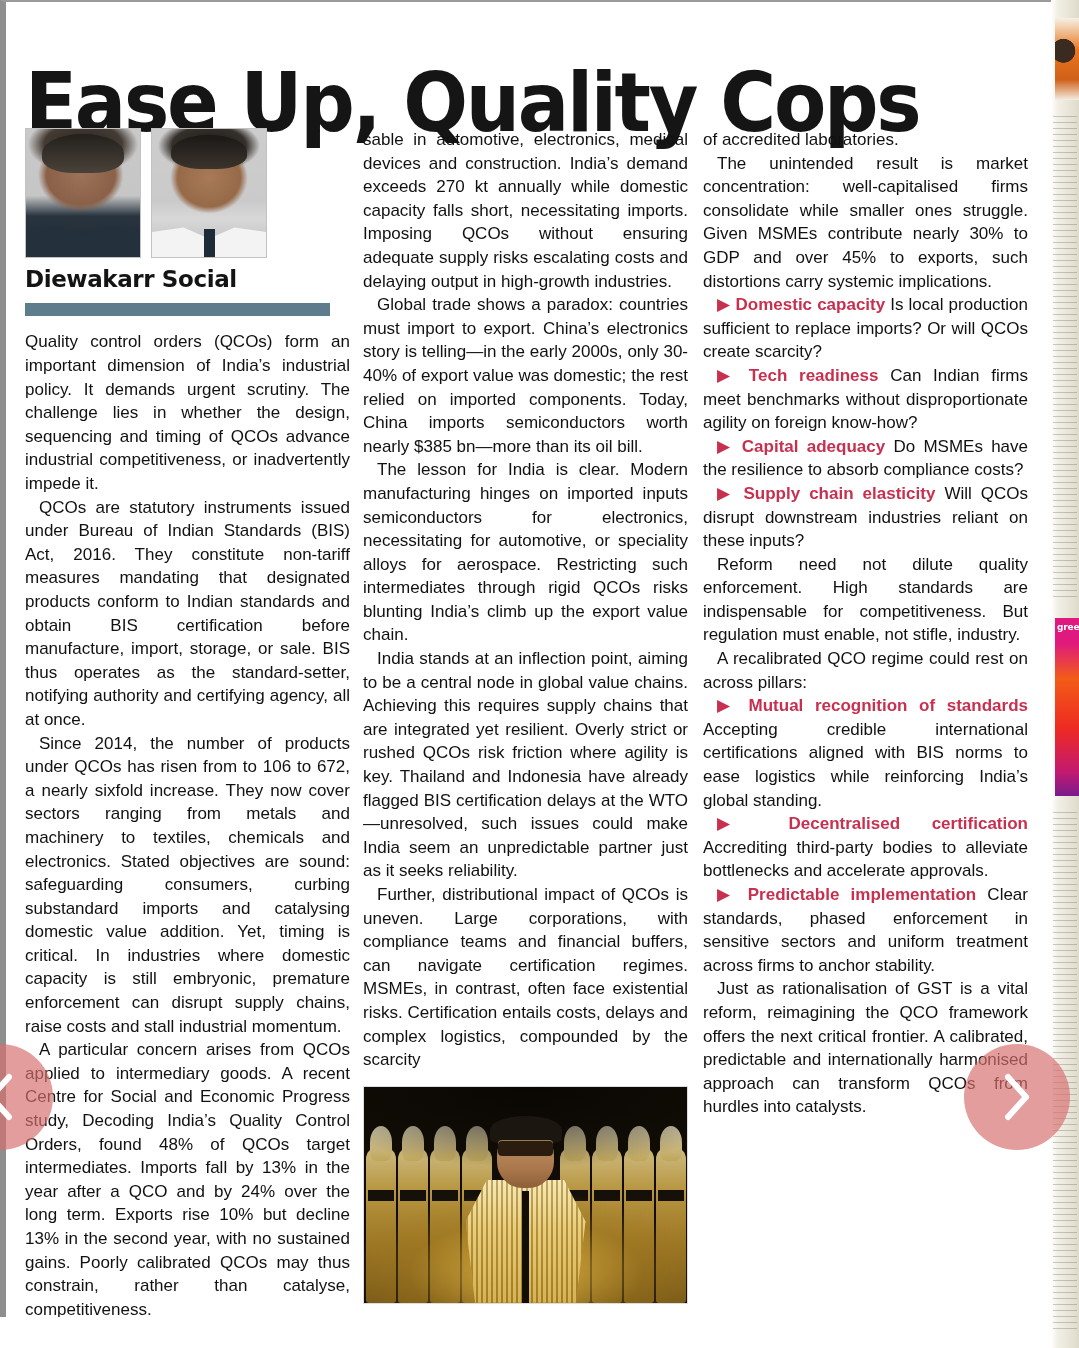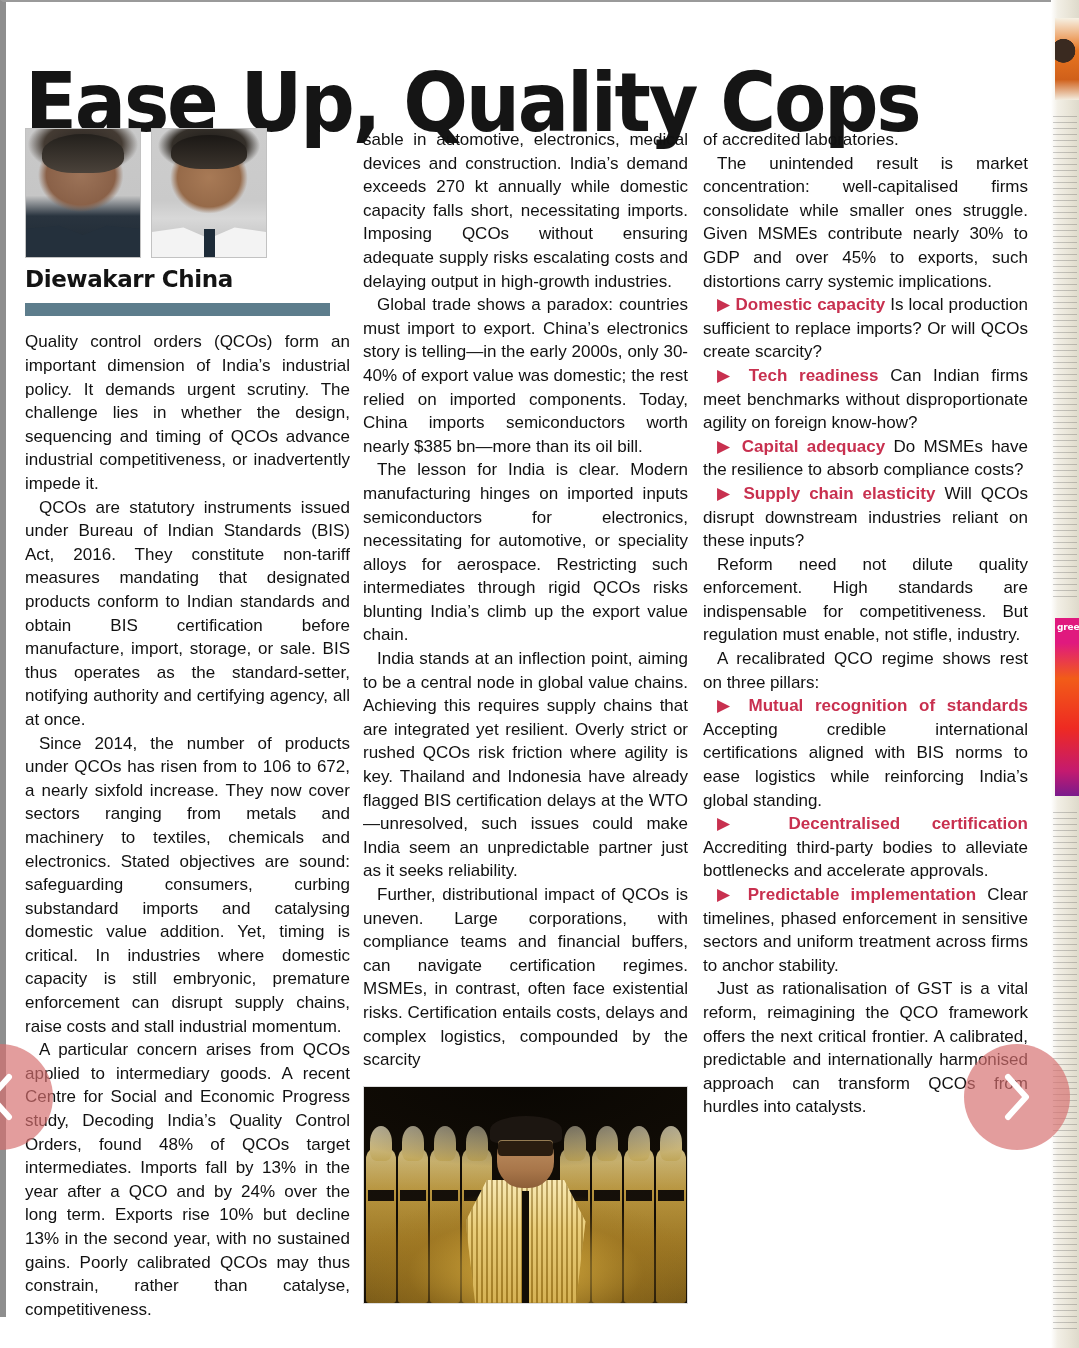--- a/index.html
+++ b/index.html
@@ -262,21 +262,21 @@
       </div>
       <div class="photo p2">
         <div class="face-bg"></div>
         <div class="hairline"></div>
         <div class="collar"></div>
         <div class="tie"></div>
       </div>
     </div>
 
     <div id="byline">
-      <div>Diewakarr China</div>
+      <div>Diewakarr Social</div>
     </div>
 
     <div id="byline-rule"></div>
 
     <div class="body-text">
       <p class="noindent">Quality control orders (QCOs) form an important dimension of India’s industrial policy. It demands urgent scrutiny. The challenge lies in whether the design, sequencing and timing of QCOs advance industrial competitiveness, or inadvertently impede it.</p>
       <p>QCOs are statutory instruments issued under Bureau of Indian Standards (BIS) Act, 2016. They constitute non-tariff measures mandating that designated products conform to Indian standards and obtain BIS certification before manufacture, import, storage, or sale. BIS thus operates as the standard-setter, notifying authority and certifying agency, all at once.</p>
       <p>Since 2014, the number of products under QCOs has risen from to 106 to 672, a nearly sixfold increase. They now cover sectors ranging from metals and machinery to textiles, chemicals and electronics. Stated objectives are sound: safeguarding consumers, curbing substandard imports and catalysing domestic value addition. Yet, timing is critical. In industries where domestic capacity is still embryonic, premature enforcement can disrupt supply chains, raise costs and stall industrial momentum.</p>
       <p>A particular concern arises from QCOs applied to intermediary goods. A recent Centre for Social and Economic Progress study, Decoding India’s Quality Control Orders, found 48% of QCOs target intermediates. Imports fall by 13% in the year after a QCO and by 24% over the long term. Exports rise 10% but decline 13% in the second year, with no sustained gains. Poorly calibrated QCOs may thus constrain, rather than catalyse, competitiveness.</p>
 
@@ -334,33 +334,33 @@
       <p>
         <span class="tri">▶</span>
         <span class="kicker">Capital adequacy</span><span> Do MSMEs have the resilience to absorb compliance costs?</span>
       </p>
       <p>
         <span class="tri">▶</span>
         <span class="kicker">Supply chain elasticity</span><span> Will QCOs disrupt downstream industries reliant on these inputs?</span>
       </p>
 
       <p>Reform need not dilute quality enforcement. High standards are indispensable for competitiveness. But regulation must enable, not stifle, industry.</p>
-      <p>A recalibrated QCO regime shows rest on three pillars:</p>
+      <p>A recalibrated QCO regime could rest on across pillars:</p>
 
       <p>
         <span class="tri">▶</span>
         <span class="kicker">Mutual recognition of standards</span><span> Accepting credible international certifications aligned with BIS norms to ease logistics while reinforcing India’s global standing.</span>
       </p>
       <p>
         <span class="tri">▶</span>
         <span class="kicker">Decentralised certification</span><span> Accrediting third-party bodies to alleviate bottlenecks and accelerate approvals.</span>
       </p>
       <p>
         <span class="tri">▶</span>
-        <span class="kicker">Predictable implementation</span><span> Clear timelines, phased enforcement in sensitive sectors and uniform treatment across firms to anchor stability.</span>
+        <span class="kicker">Predictable implementation</span><span> Clear standards, phased enforcement in sensitive sectors and uniform treatment across firms to anchor stability.</span>
       </p>
 
       <p>Just as rationalisation of GST is a vital reform, reimagining the QCO framework offers the next critical frontier. A calibrated, predictable and internationally harmonised approach can transform QCOs from hurdles into catalysts.</p>
     </div>
 
   </div>
 
   <div id="bottom-rule"></div>
 </div>
 

